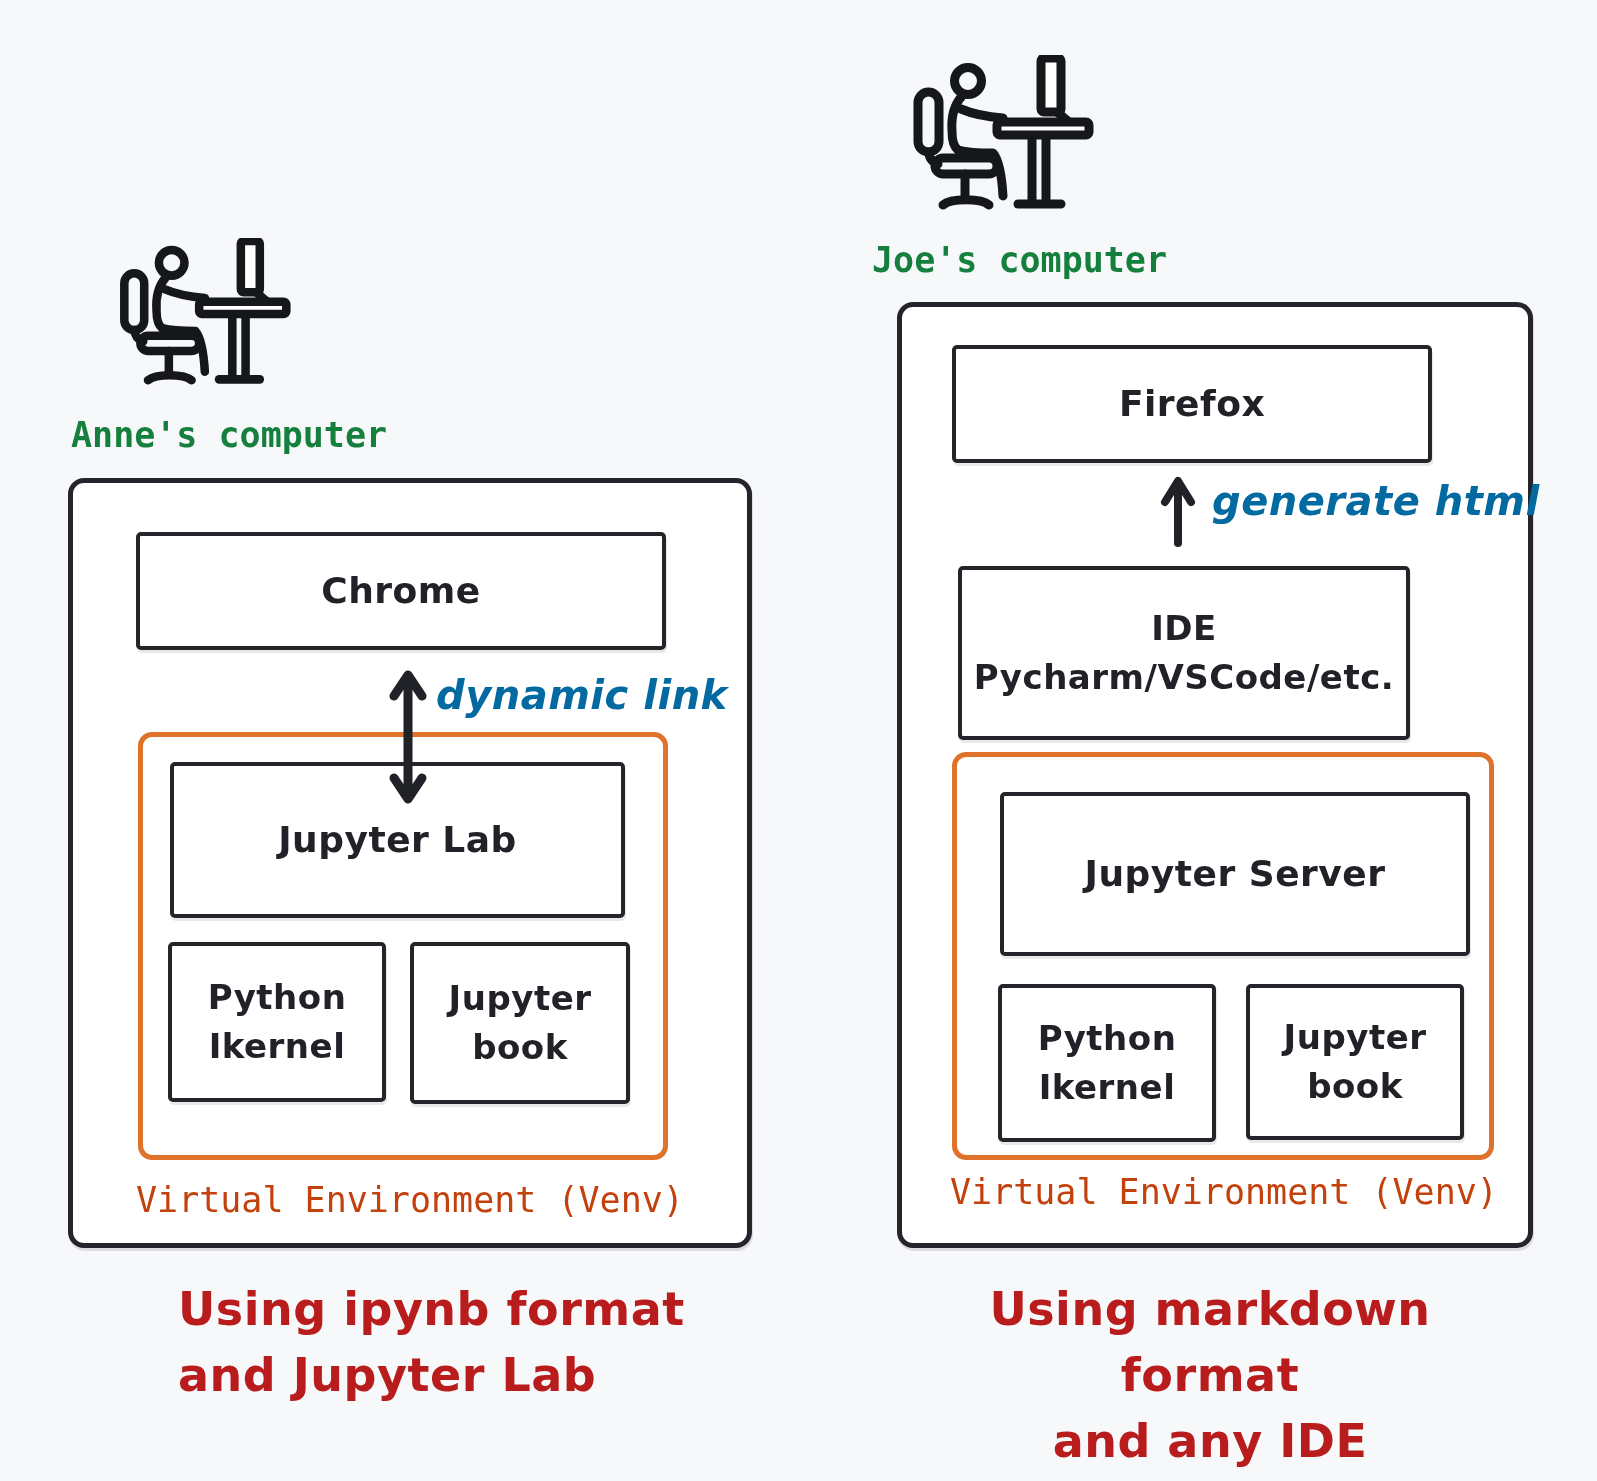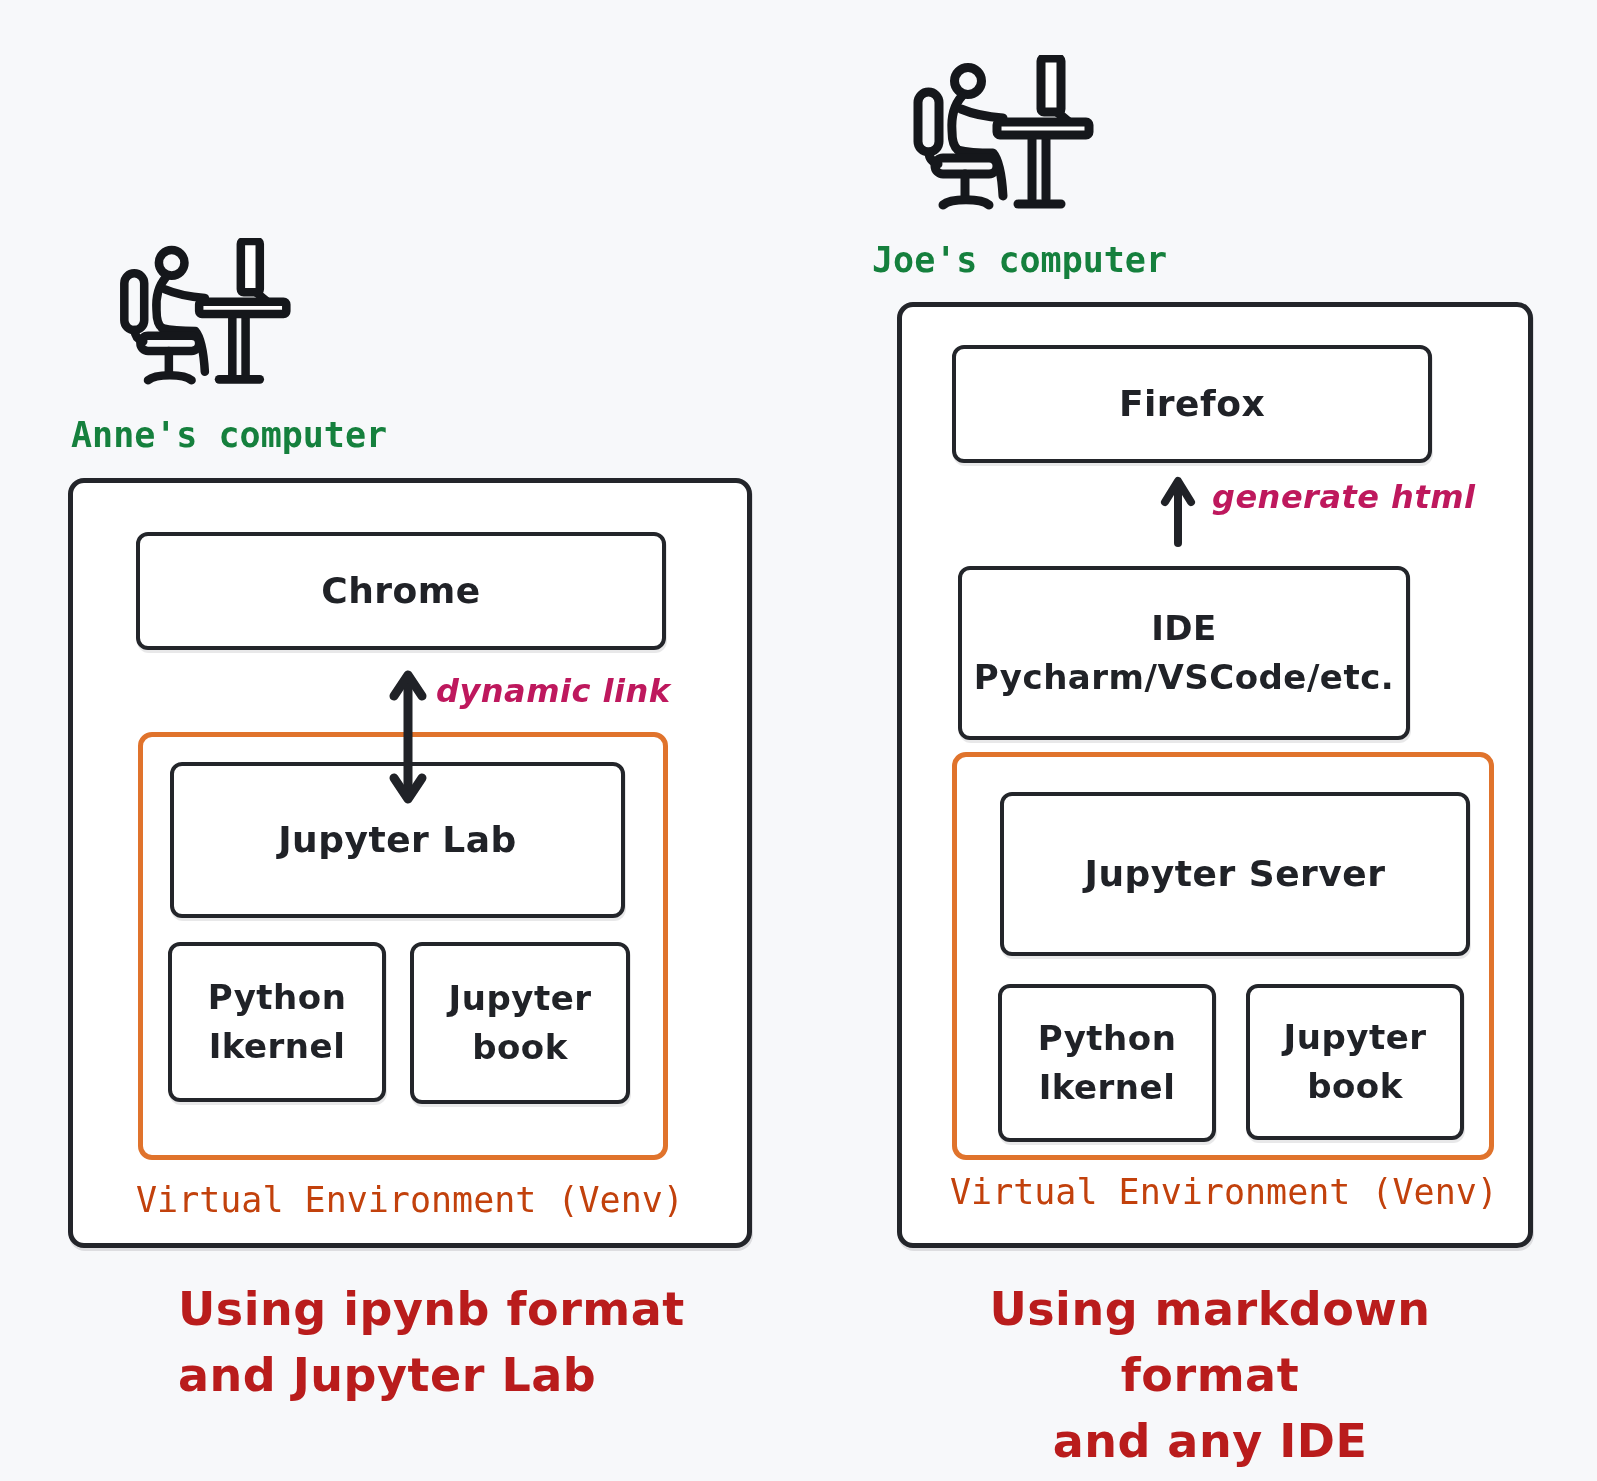--- a/index.html
+++ b/index.html
@@ -15,21 +15,21 @@
     position:absolute;
     background:#ffffff;
     border:5px solid #23252a;
     border-radius:16px;
     box-shadow:1px 3px 0 rgba(30,30,40,0.12);
   }
   .box{
     position:absolute;
     background:#ffffff;
     border:4px solid #23252a;
-    border-radius:12px;
+    border-radius:5px;
     box-shadow:1px 3px 0 rgba(30,30,40,0.10);
     display:flex;align-items:center;justify-content:center;
     text-align:center;
   }
   .venv-box{
     position:absolute;
     border:5px solid #e0732c;
     border-radius:14px;
     background:transparent;
   }
@@ -54,22 +54,22 @@
     font-family:"DejaVu Sans Mono", monospace;
     font-size:35px;
     font-weight:500;
     color:#c2410c;
     white-space:nowrap;
   }
   .annotation{
     position:absolute;
     font-style:italic;
     font-weight:700;
-    font-size:32px;
-    color:#be185d;
+    font-size:40px;
+    color:#0369a1;
     white-space:nowrap;
     letter-spacing:0.5px;
   }
   .caption{
     position:absolute;
     font-weight:700;
     font-size:46px;
     line-height:66px;
     color:#b91c1c;
     letter-spacing:0.5px;

